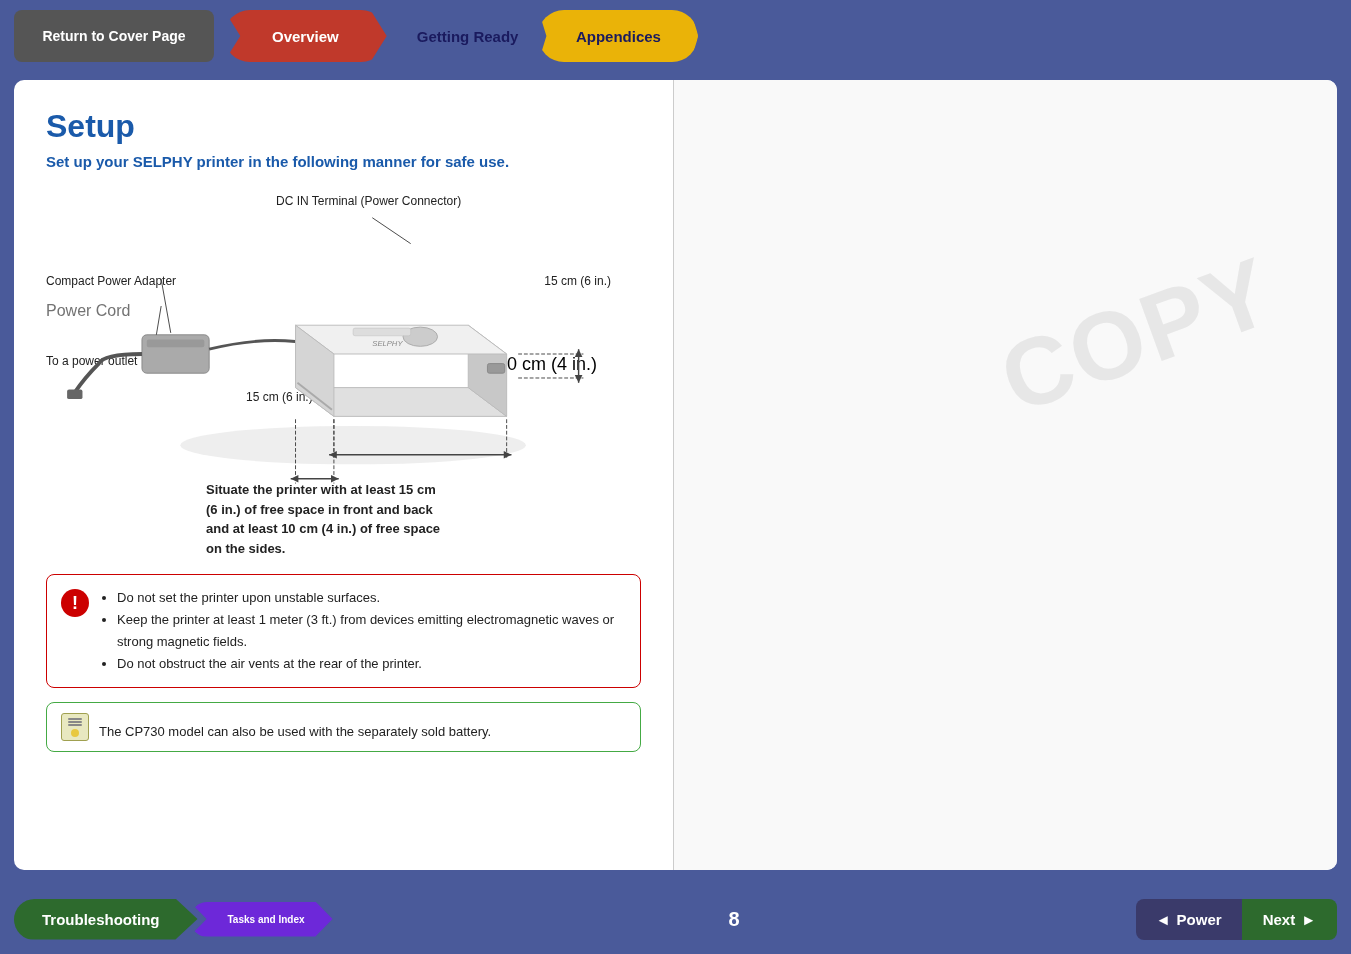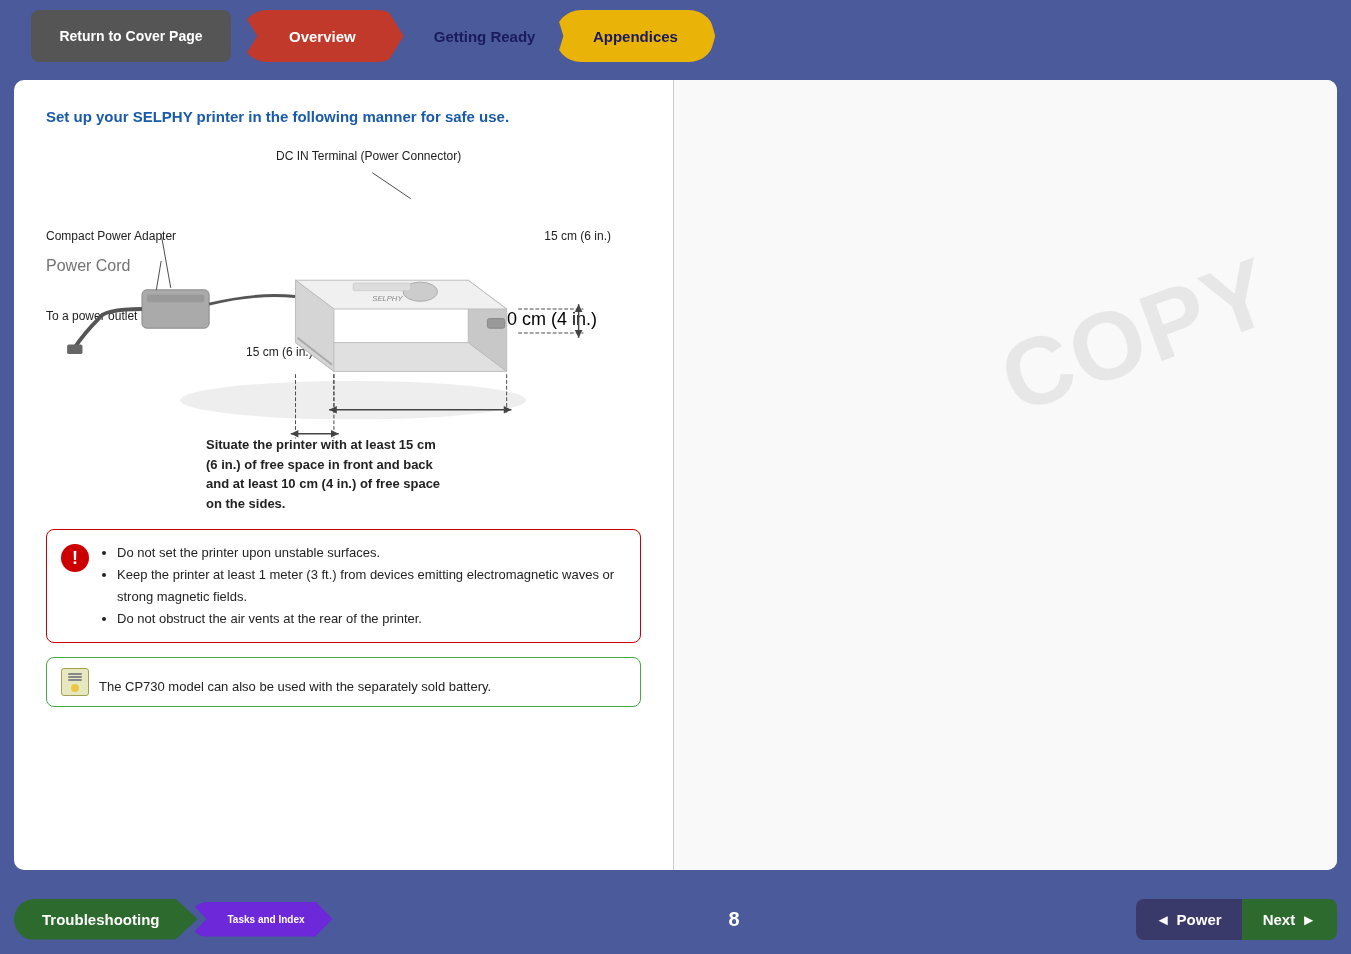--- a/index.html
+++ b/index.html
@@ -31,21 +31,21 @@
       font-size: 15px;
       cursor: pointer;
       position: relative;
     }
 
     .nav-return {
       background: #555;
       color: #fff;
       border-radius: 8px;
       padding: 0 18px;
-      margin-left: 31px;
+      margin-left: 14px;
       min-width: 200px;
       font-size: 14px;
     }
 
     .nav-overview {
       background: #c0392b;
       color: #fff;
       border-radius: 28px;
       padding: 0 38px;
       margin-left: 10px;
@@ -371,20 +371,21 @@
   <div class="nav-btn nav-getting-ready">
     <span>Getting Ready</span>
   </div>
   <div class="nav-btn nav-appendices">
     <span>Appendices</span>
   </div>
 </div>
 
 <div class="main-area">
   <div class="left-panel">
+    <div class="page-title">Setup</div>
     <div class="page-subtitle">Set up your SELPHY printer in the following manner for safe use.</div>
 
     <div class="diagram-area">
 
       <div class="label-dc-terminal">DC IN Terminal (Power Connector)</div>
       <div class="label-compact-adapter">Compact Power Adapter</div>
       <div class="label-power-cord" style="top:108px;">Power Cord</div>
       <div class="label-power-outlet">To a power outlet</div>
       <div class="label-15cm-right">15 cm (6 in.)</div>
       <div class="label-10cm">10 cm (4 in.)</div>

